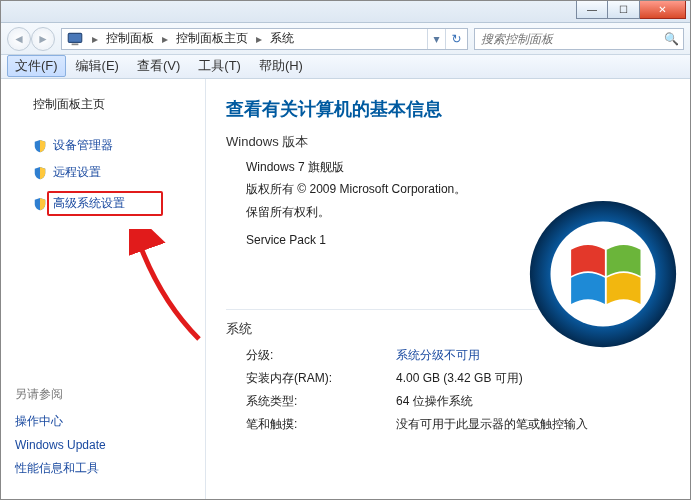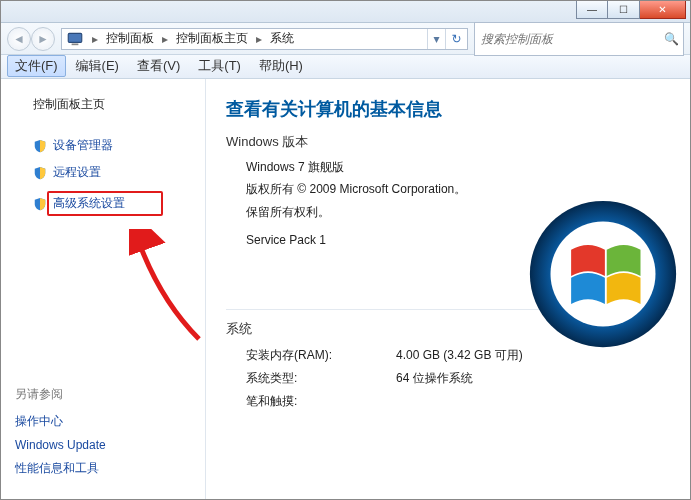--- a/index.html
+++ b/index.html
@@ -63,21 +63,21 @@
   }
   .addr .crumb-icon {
     width:18px;height:18px;margin:0 4px;
     display:inline-flex;align-items:center;justify-content:center;
   }
   .crumb { padding:0 4px; white-space:nowrap;}
   .crumb-sep { padding:0 4px; color:#666;}
   .addr-drop { width:18px; text-align:center; color:#5a7aa0; border-left:1px solid #cfd9e5; height:100%; display:flex;align-items:center;justify-content:center;}
   .addr-refresh { width:22px; text-align:center; color:#3a72b8; border-left:1px solid #cfd9e5; height:100%; display:flex;align-items:center;justify-content:center;}
   .search {
-    width:210px;height:34px;
+    width:210px;height:22px;
     border:1px solid #b0bed0;background:#fff;
     display:flex;align-items:center;padding:0 4px;color:#888;
   }
   .search input {
     border:none;outline:none;flex:1;font-size:12px;color:#555;font-style:italic;
   }
   
   .menubar {
     height:24px;
     background: linear-gradient(#f5f9fe,#e6eef8);
@@ -260,29 +260,34 @@
       <div class="row">版权所有 © 2009 Microsoft Corporation。</div>
       <div class="row">保留所有权利。</div>
       <div class="row" style="margin-top:8px;">Service Pack 1</div>
     </div>
 
     <hr class="hr" style="margin-top:58px;">
 
     <div class="section-head">系统</div>
     <div class="spec-table">
       <div class="spec-row">
+        <div class="spec-label">分级:</div>
+        <div class="spec-val link">系统分级不可用</div>
+      </div>
+      <div class="spec-row">
         <div class="spec-label">安装内存(RAM):</div>
         <div class="spec-val">4.00 GB (3.42 GB 可用)</div>
       </div>
       <div class="spec-row">
         <div class="spec-label">系统类型:</div>
         <div class="spec-val">64 位操作系统</div>
       </div>
       <div class="spec-row">
         <div class="spec-label">笔和触摸:</div>
+        <div class="spec-val">没有可用于此显示器的笔或触控输入</div>
       </div>
     </div>
 
     <div class="winlogo">
       <svg viewBox="0 0 160 160">
         <defs>
           <radialGradient id="ring" cx="50%" cy="50%" r="50%">
             <stop offset="70%" stop-color="#0a5aa0"></stop>
             <stop offset="100%" stop-color="#032a50"></stop>
           </radialGradient>

